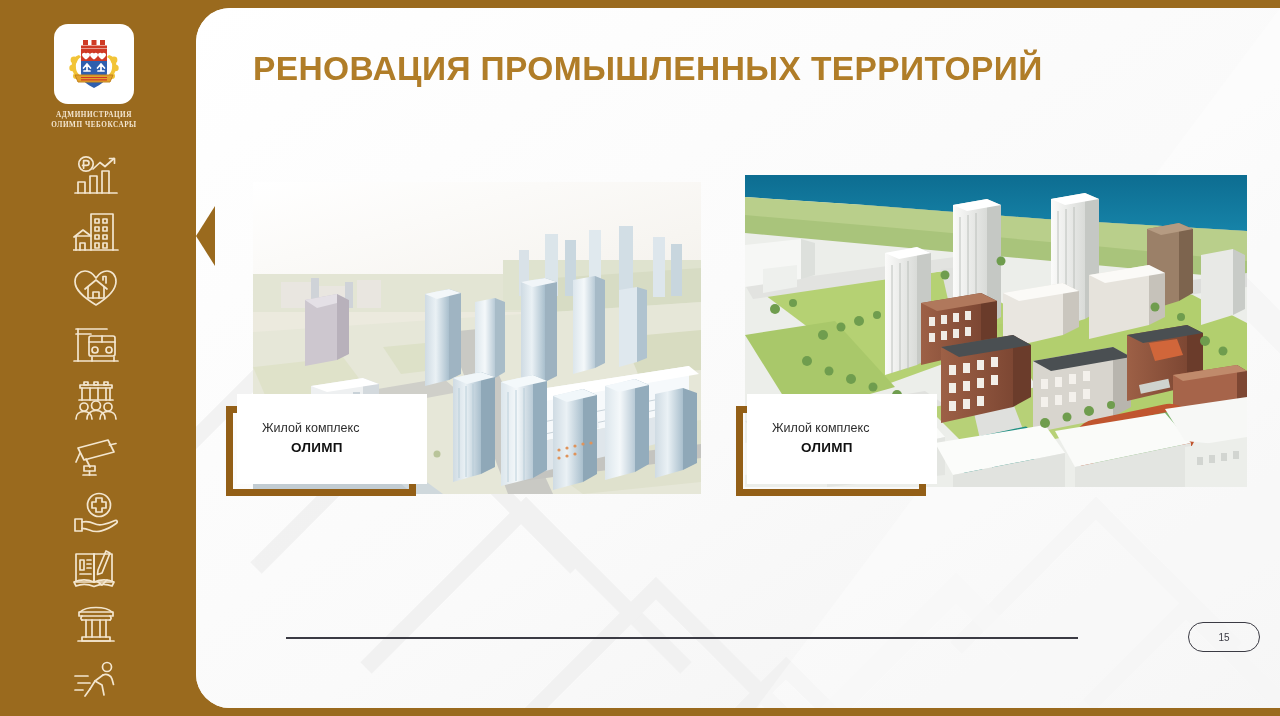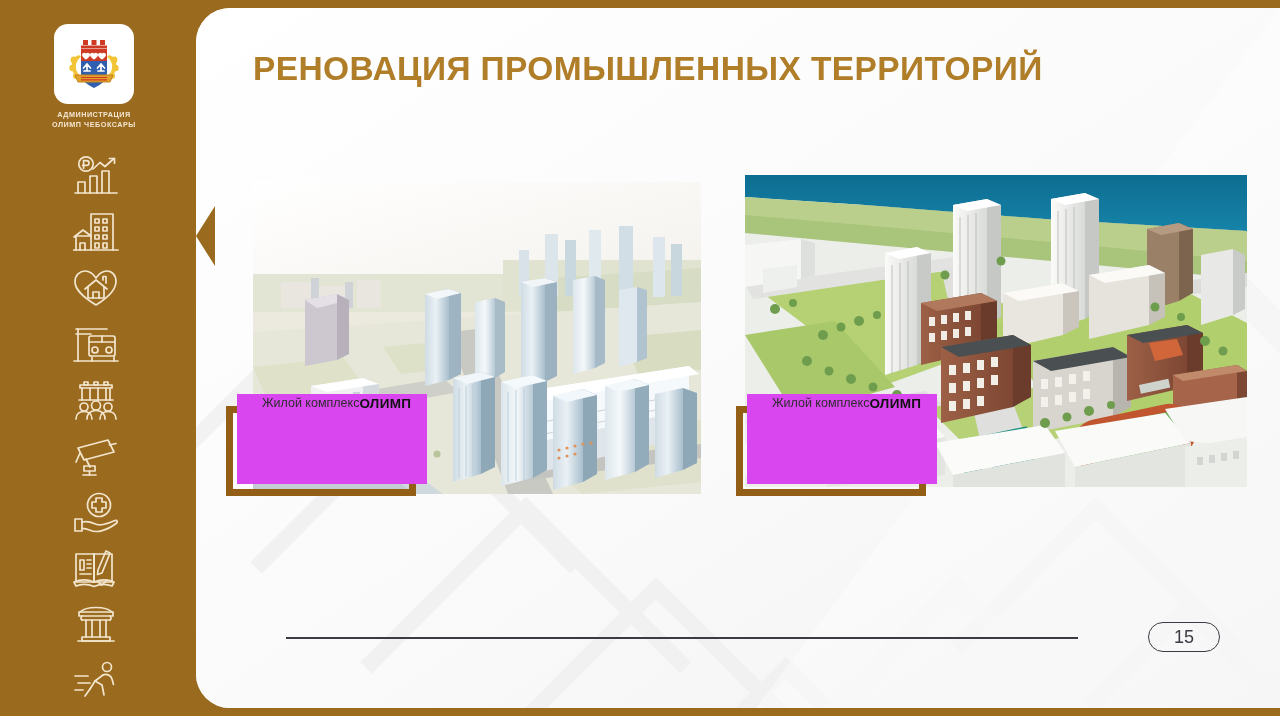--- a/index.html
+++ b/index.html
@@ -8,21 +8,21 @@
     font-family:"Liberation Sans","DejaVu Sans",sans-serif;
     background:#9a6a1e;
   }
 
   
   #stage { position:relative; width:1280px; height:716px; background:#9a6a1e; }
 
   
   #sidebar {
     position:absolute; left:0; top:0; width:200px; height:716px;
-    background:#9a6a1e; z-index:2;
+    background:#9a6a1e; z-index:2;font-family:Liberation Serif, serif;
   }
   #logo-card {
     position:absolute; left:54px; top:24px; width:80px; height:80px;
     background:#ffffff; border-radius:14px;
     display:flex; align-items:center; justify-content:center;
   }
   #logo-card svg { display:block; }
   #logo-caption {
     position:absolute; left:30px; top:110px; width:128px;
     text-align:center; color:#f4e7d2;
@@ -66,37 +66,37 @@
   .figure { position:absolute; z-index:5; }
   .fig-img {
     position:absolute; left:0; top:0; overflow:hidden; background:#e9e9e7;
   }
   .fig-img svg { display:block; }
 
   .cap-frame {
     position:absolute; border:7px solid #935f17; background:transparent;
   }
   .cap-card {
-    position:absolute; background:#d946ef;
-    display:flex; flex-direction:row; 
+    position:absolute; background:#ffffff;
+    display:flex; flex-direction:column; justify-content:center;
     padding-left:25px;
   }
   .cap-top { font-size:12.5px; color:#2d2d2d; line-height:1.55; }
-  .cap-name { font-size:13.5px; color:#111; font-weight:bold; letter-spacing:0.3px; line-height:1.55; }
+  .cap-name { font-size:13.5px; color:#111; font-weight:bold; letter-spacing:0.3px; line-height:1.55;margin-left:29px; }
 
   
   #rule {
     position:absolute; left:286px; top:637px; width:792px; height:1.6px;
     background:#3b3b44; z-index:5;
   }
   #page-pill {
-    position:absolute; left:1148px; top:622px; width:72px; height:30px;
+    position:absolute; left:1188px; top:622px; width:72px; height:30px;
     border:1.6px solid #3b3b44; border-radius:15px; z-index:5;
     display:flex; align-items:center; justify-content:center;
-    color:#3b3b44; font-size:18px; background:transparent;
+    color:#3b3b44; font-size:10px; background:transparent;
   }
 </style>
 </head>
 <body>
 
 <div id="stage">
 
   <div id="sidebar">
 
     <div id="logo-card">

